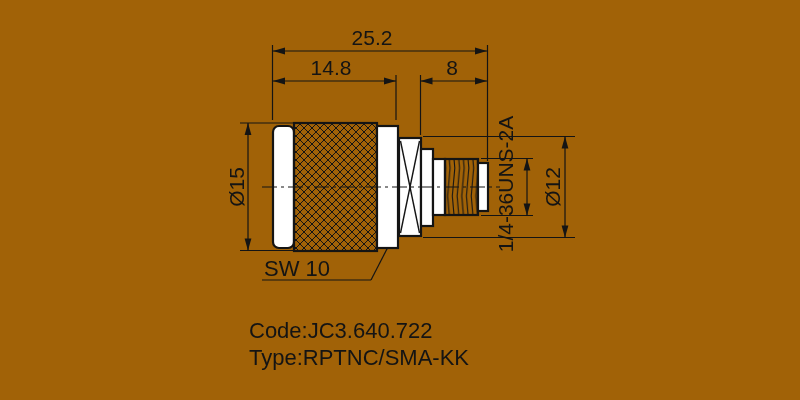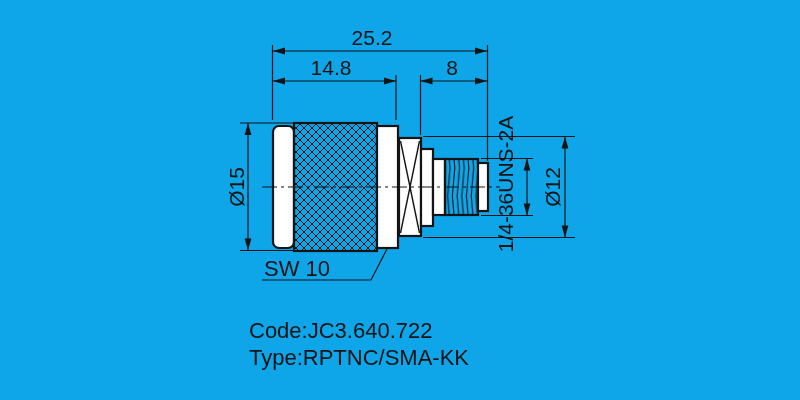--- a/index.html
+++ b/index.html
@@ -4,21 +4,21 @@
 <style>
   html, body {
     margin: 0;
     padding: 0;
     background: #ffffff;
   }
   .canvas {
     position: relative;
     width: 800px;
     height: 400px;
-    background: #0ea5e9;
+    background: #a16207;
     overflow: hidden;
   }
   svg text {
     font-family: "Liberation Sans", "DejaVu Sans", sans-serif;
     fill: #141414;
   }
   .dim-text { font-size: 21px; }
   .label-text { font-size: 22px; }
   .note-text { font-size: 22px; }
 </style>

